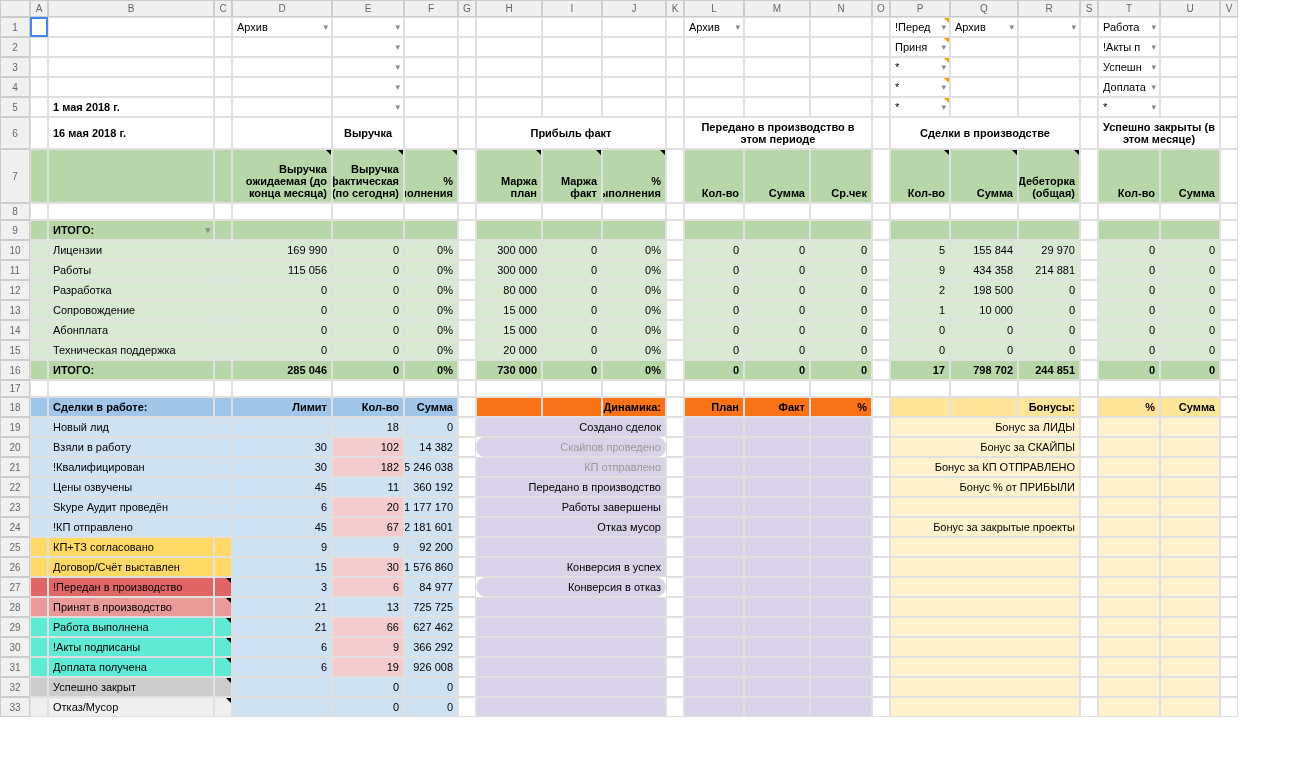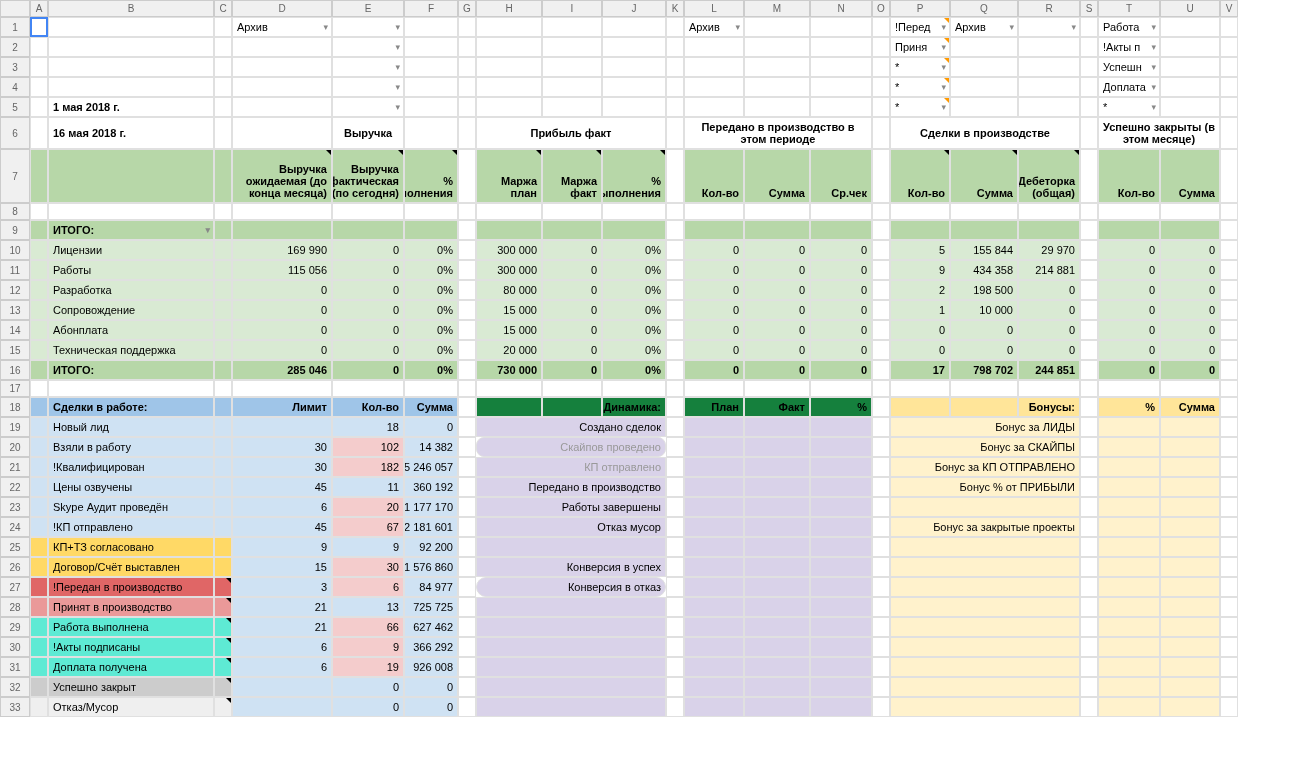--- a/index.html
+++ b/index.html
@@ -10,21 +10,21 @@
 .c { border: 1px solid #e0e0e0; padding: 3px 4px; white-space: nowrap; overflow: hidden; text-overflow: clip; background: #fff; display: flex; align-items: center; }
 .c.r { justify-content: flex-end; }
 .c.ctr { justify-content: center; }
 .c.b { font-weight: bold; }
 .bg-g1 { background: #b7d7a8; }
 .bg-g2 { background: #d9ead3; }
 .bg-g3 { background: #5eead4; }
 .bg-blue1 { background: #9fc5e8; }
 .bg-blue2 { background: #cfe2f3; }
 .bg-pink { background: #f4cccc; }
-.bg-purple1 { background: #15803d; }
+.bg-purple1 { background: #f97316; }
 .bg-purple2 { background: #d9d2e9; }
 .bg-yellow1 { background: #ffe599; }
 .bg-yellow2 { background: #fff2cc; }
 .bg-yellow3 { background: #ffd966; }
 .bg-red { background: #e06666; }
 .bg-red2 { background: #ea9999; }
 .bg-grey { background: #cccccc; }
 .bg-grey2 { background: #efefef; }
 .dd { position: relative; }
 .dd::after { content: '▾'; position: absolute; right: 3px; color: #888; font-size: 9px; }
@@ -506,21 +506,21 @@
     <div class="c"></div>
     <div class="c bg-yellow2"></div>
     <div class="c bg-yellow2"></div>
     <div class="c"></div>
     <div class="rh">21</div>
     <div class="c bg-blue2"></div>
     <div class="c bg-blue2">!Квалифицирован</div>
     <div class="c bg-blue2"></div>
     <div class="c bg-blue2 r">30</div>
     <div class="c bg-pink r">182</div>
-    <div class="c bg-blue2 r">5 246 057</div>
+    <div class="c bg-blue2 r">5 246 038</div>
     <div class="c"></div>
     <div class="c bg-purple2 r gray" style="grid-column: span 3; padding-left: 40px;">КП отправлено</div>
     <div class="c"></div>
     <div class="c bg-purple2"></div>
     <div class="c bg-purple2"></div>
     <div class="c bg-purple2"></div>
     <div class="c"></div>
     <div class="c bg-yellow2 r" style="grid-column: span 3;">Бонус за КП ОТПРАВЛЕНО</div>
     <div class="c"></div>
     <div class="c bg-yellow2"></div>

